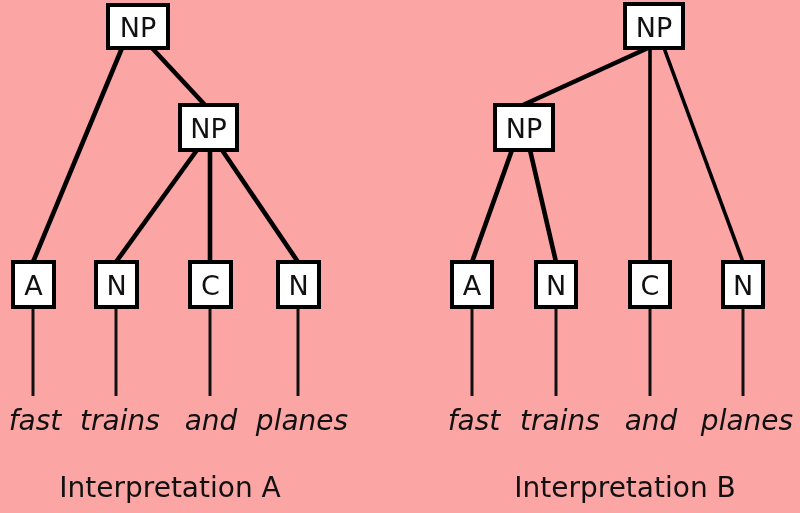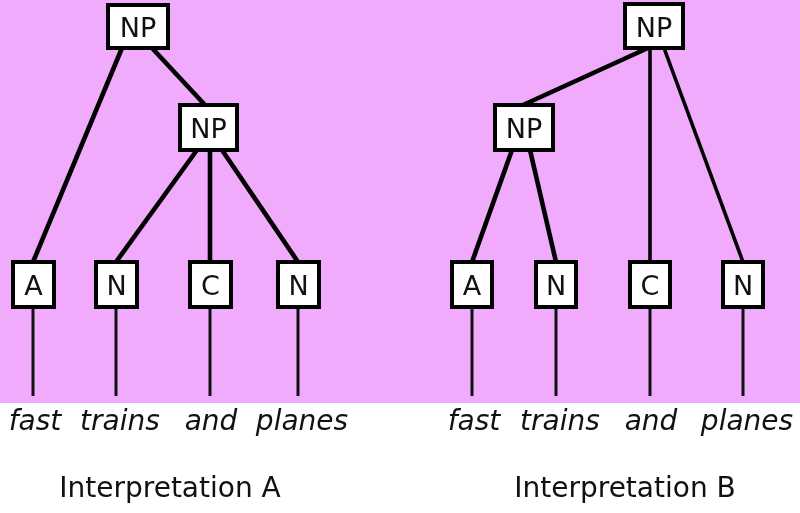--- a/index.html
+++ b/index.html
@@ -9,22 +9,22 @@
   }
   body {
     width: 800px;
     height: 513px;
     font-family: "DejaVu Sans", sans-serif;
     overflow: hidden;
   }
   #figure-root {
     position: relative;
     width: 800px;
-    height: 403px;
-    background: #f0abfc;
+    height: 513px;
+    background: #fca5a5;
   }
   svg.tree-canvas {
     position: absolute;
     top: 0;
     left: 0;
     width: 800px;
     height: 513px;
     display: block;
   }
   .node-box-rect {

